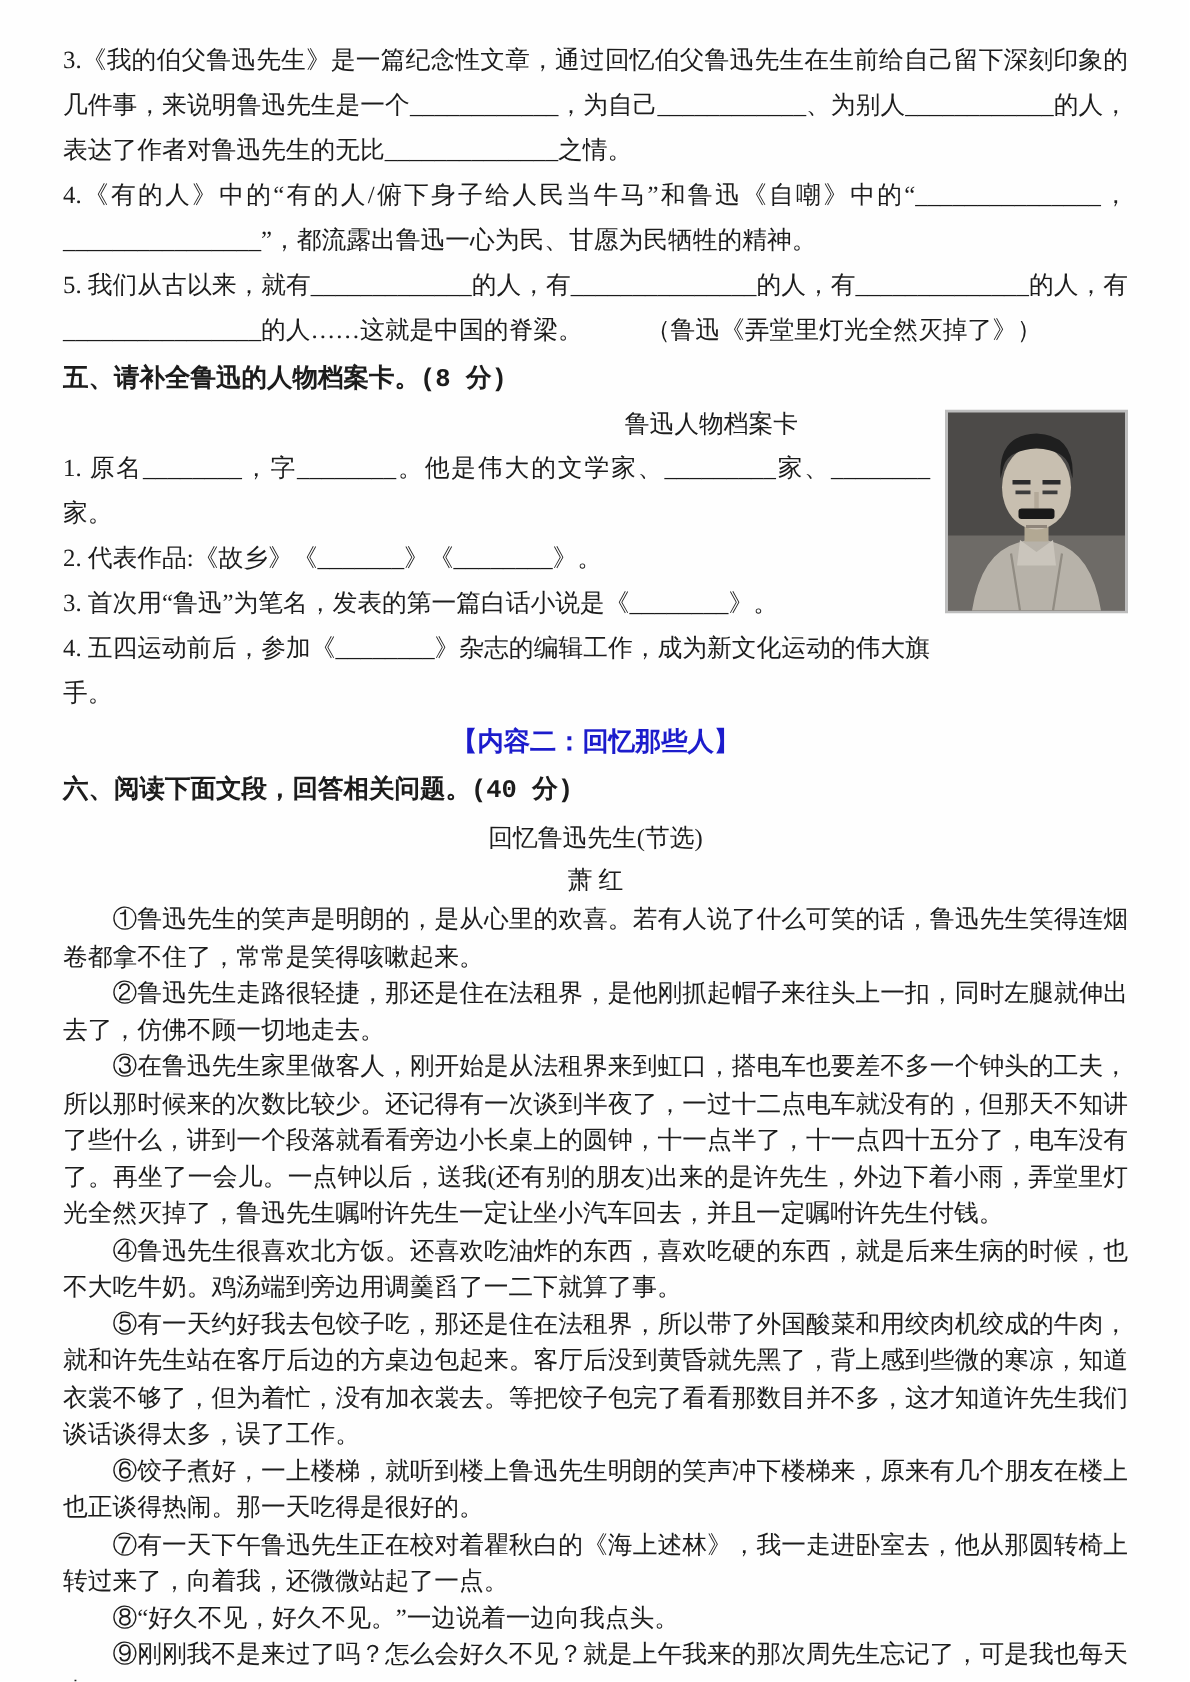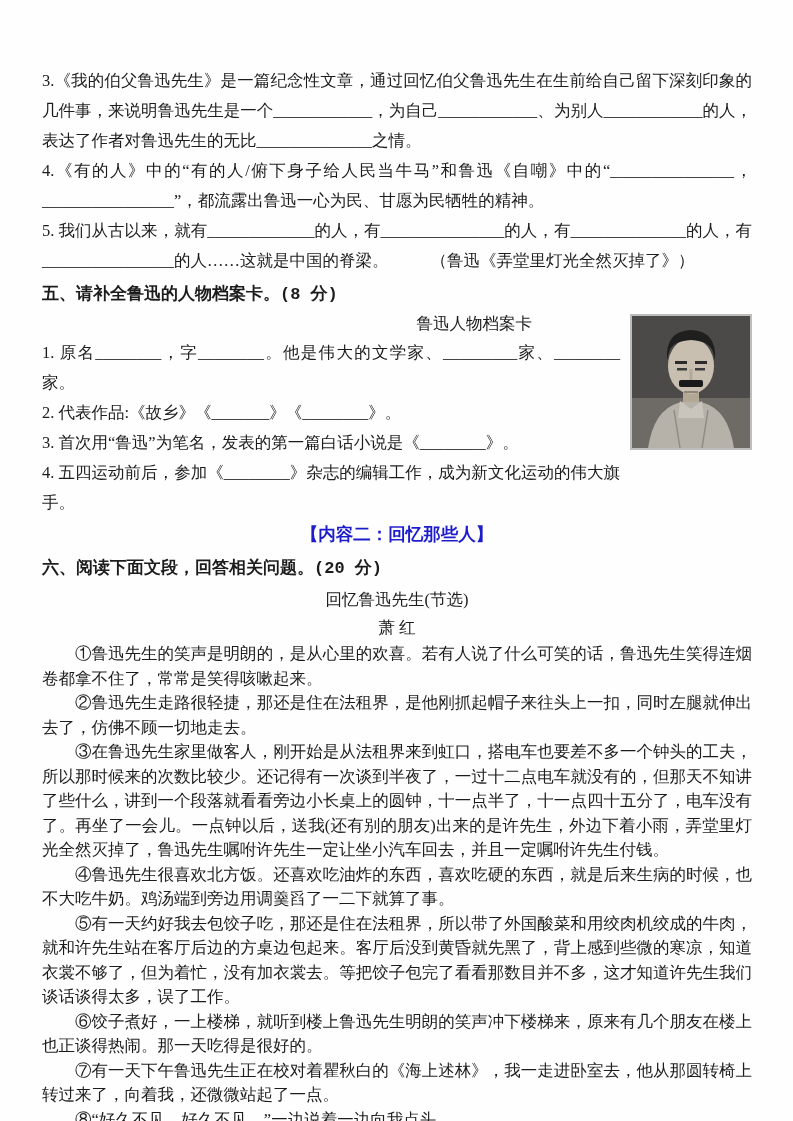--- a/index.html
+++ b/index.html
@@ -7,21 +7,21 @@
     padding: 0;
     background: #ffffff;
   }
   .page {
     position: relative;
     width: 793px;
     height: 1121px;
     margin: 0 auto;
     background: #fefefe;
     box-sizing: border-box;
-    padding: 66px 41px 0 42px;
+    padding: 25px 41px 0 42px;
     overflow: hidden;
     font-family: "Liberation Serif", "DejaVu Serif", serif;
     font-size: 16.5px;
     color: #1c1c1c;
     text-align: justify;
   }
   .q {
     margin: 0;
     line-height: 30px;
   }
@@ -58,21 +58,21 @@
   .portrait {
     flex: 0 0 auto;
     width: 122px;
     height: 136px;
     margin-left: 10px;
     margin-top: 4px;
   }
   .banner {
     margin-top: 2px;
     text-align: center;
-    font-family: Liberation Mono, monospace;
+    font-family: Liberation Serif, serif;
     font-weight: bold;
     font-size: 17.5px;
     line-height: 30px;
     color: #1c1ccc;
   }
   .passage-title {
     text-align: center;
     line-height: 28px;
     margin-top: 2px;
   }
@@ -124,21 +124,21 @@
         <rect x="65" y="54" width="10" height="2.5" fill="#3c3c3c"></rect>
         <rect x="59.5" y="55" width="3" height="11" fill="#b3a999"></rect>
         <rect x="49" y="66" width="24" height="7" rx="2" fill="#191919"></rect>
         <rect x="54" y="77" width="14" height="2" fill="#8f857a"></rect>
       </svg>
     </div>
   </div>
 
   <div class="banner">【内容二：回忆那些人】</div>
 
-  <div class="sec-heading">六、阅读下面文段，回答相关问题。(20 分)</div>
+  <div class="sec-heading">六、阅读下面文段，回答相关问题。(40 分)</div>
 
   <div class="passage">
     <div class="passage-title">回忆鲁迅先生(节选)</div>
     <div class="passage-author">萧 红</div>
     <p>①鲁迅先生的笑声是明朗的，是从心里的欢喜。若有人说了什么可笑的话，鲁迅先生笑得连烟卷都拿不住了，常常是笑得咳嗽起来。</p>
     <p>②鲁迅先生走路很轻捷，那还是住在法租界，是他刚抓起帽子来往头上一扣，同时左腿就伸出去了，仿佛不顾一切地走去。</p>
     <p>③在鲁迅先生家里做客人，刚开始是从法租界来到虹口，搭电车也要差不多一个钟头的工夫，所以那时候来的次数比较少。还记得有一次谈到半夜了，一过十二点电车就没有的，但那天不知讲了些什么，讲到一个段落就看看旁边小长桌上的圆钟，十一点半了，十一点四十五分了，电车没有了。再坐了一会儿。一点钟以后，送我(还有别的朋友)出来的是许先生，外边下着小雨，弄堂里灯光全然灭掉了，鲁迅先生嘱咐许先生一定让坐小汽车回去，并且一定嘱咐许先生付钱。</p>
     <p>④鲁迅先生很喜欢北方饭。还喜欢吃油炸的东西，喜欢吃硬的东西，就是后来生病的时候，也不大吃牛奶。鸡汤端到旁边用调羹舀了一二下就算了事。</p>
     <p>⑤有一天约好我去包饺子吃，那还是住在法租界，所以带了外国酸菜和用绞肉机绞成的牛肉，就和许先生站在客厅后边的方桌边包起来。客厅后没到黄昏就先黑了，背上感到些微的寒凉，知道衣裳不够了，但为着忙，没有加衣裳去。等把饺子包完了看看那数目并不多，这才知道许先生我们谈话谈得太多，误了工作。</p>
     <p>⑥饺子煮好，一上楼梯，就听到楼上鲁迅先生明朗的笑声冲下楼梯来，原来有几个朋友在楼上也正谈得热闹。那一天吃得是很好的。</p>

